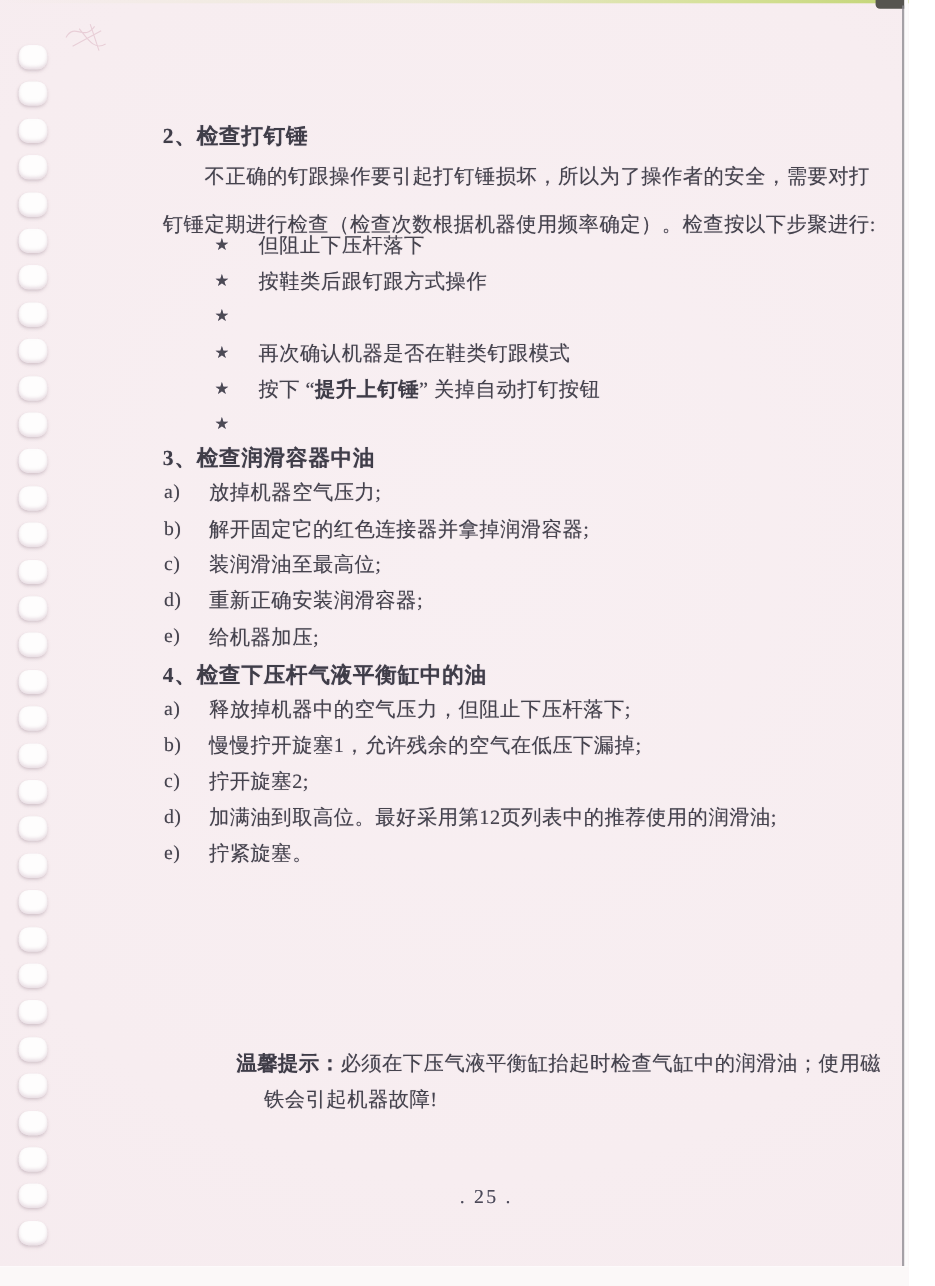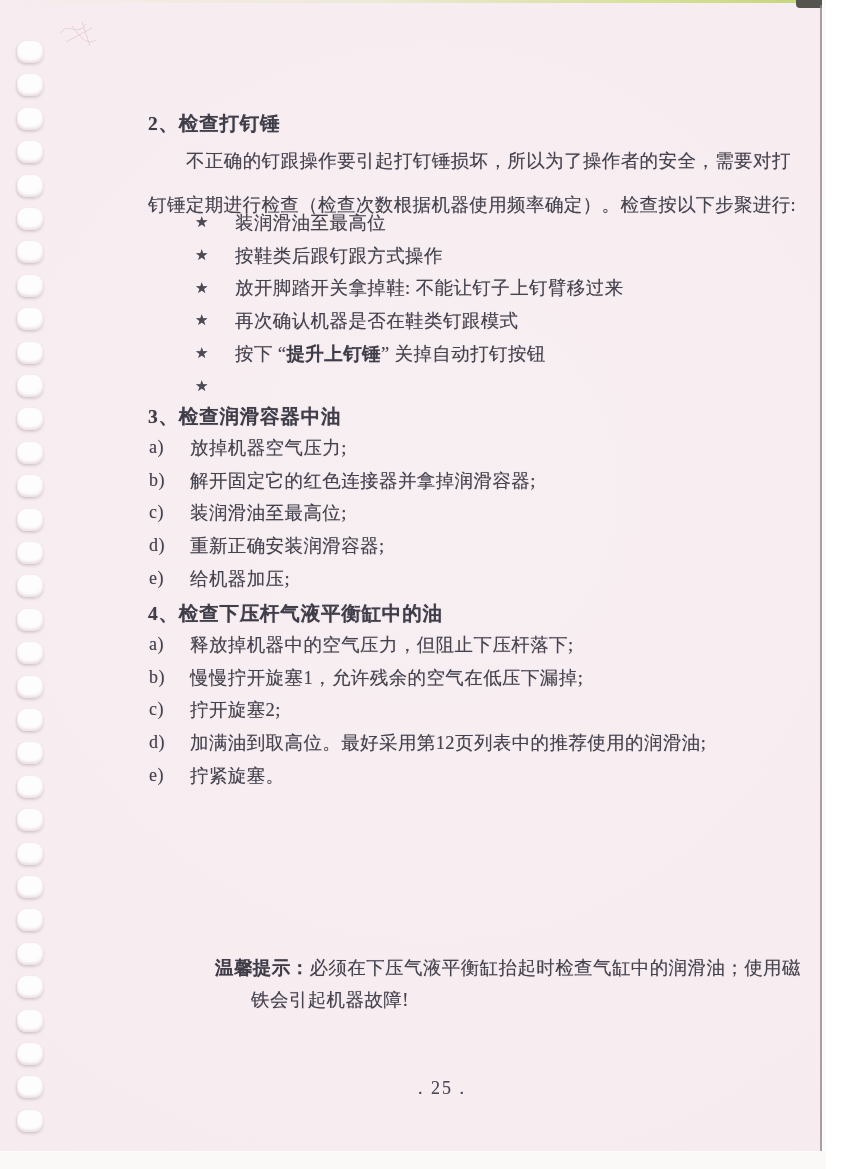--- a/index.html
+++ b/index.html
@@ -40,21 +40,21 @@
   .star-item { height:32.7px; display:flex; align-items:center; }
   .star-glyph { width:40px; font-size:15px; color:#4c4a55; flex:0 0 40px; text-shadow:0 0 .6px rgba(80,72,100,.6); }
   .star-item b { font-weight:bold; color:#3e3c47; }
   
   .letter-list { left:149px; top:0; width:648px; }
   .letter-item { height:32.8px; display:flex; align-items:center; }
   .letter-label { width:41px; flex:0 0 41px; font-size:18px; }
   
   .warning { left:215px; top:952px; width:600px; line-height:32px; }
   .warning b { font-weight:bold; color:#3e3c47; }
-  .warn-line2 { margin-left:36px; }
+  .warn-line2 { margin-left:25px; }
   
   .page-number { left:418px; top:1078px; font-size:18px; letter-spacing:2px; color:#4c4a58;
     text-shadow:0 0 .6px rgba(80,75,105,.5); }
   
   .scribble { left:52px; top:12px; opacity:.55; }
 </style>
 </head>
 <body>
 
 <div class="page">
@@ -105,29 +105,28 @@
       <div class="hole" style="top: 1109.8px;"></div>
     </div>
 
   <div class="abs heading" style="left:148px; top:110px;">2、检查打钉锤</div>
 
   <div class="abs txt para">不正确的钉跟操作要引起打钉锤损坏，所以为了操作者的安全，需要对打钉锤定期进行检查（检查次数根据机器使用频率确定）。检查按以下步聚进行:</div>
 
   <div class="abs txt star-list">
     <div class="star-item">
       <span class="star-glyph">★</span>
-      <span>装润滑油至最高位</span>
+      <span>但阻止下压杆落下</span>
     </div>
     <div class="star-item">
       <span class="star-glyph">★</span>
       <span>按鞋类后跟钉跟方式操作</span>
     </div>
     <div class="star-item">
       <span class="star-glyph">★</span>
-      <span>放开脚踏开关拿掉鞋: 不能让钉子上钉臂移过来</span>
     </div>
     <div class="star-item">
       <span class="star-glyph">★</span>
       <span>再次确认机器是否在鞋类钉跟模式</span>
     </div>
     <div class="star-item">
       <span class="star-glyph">★</span>
       <span><span>按下 “</span><b>提升上钉锤</b><span>” 关掉自动打钉按钮</span></span>
     </div>
     <div class="star-item">

